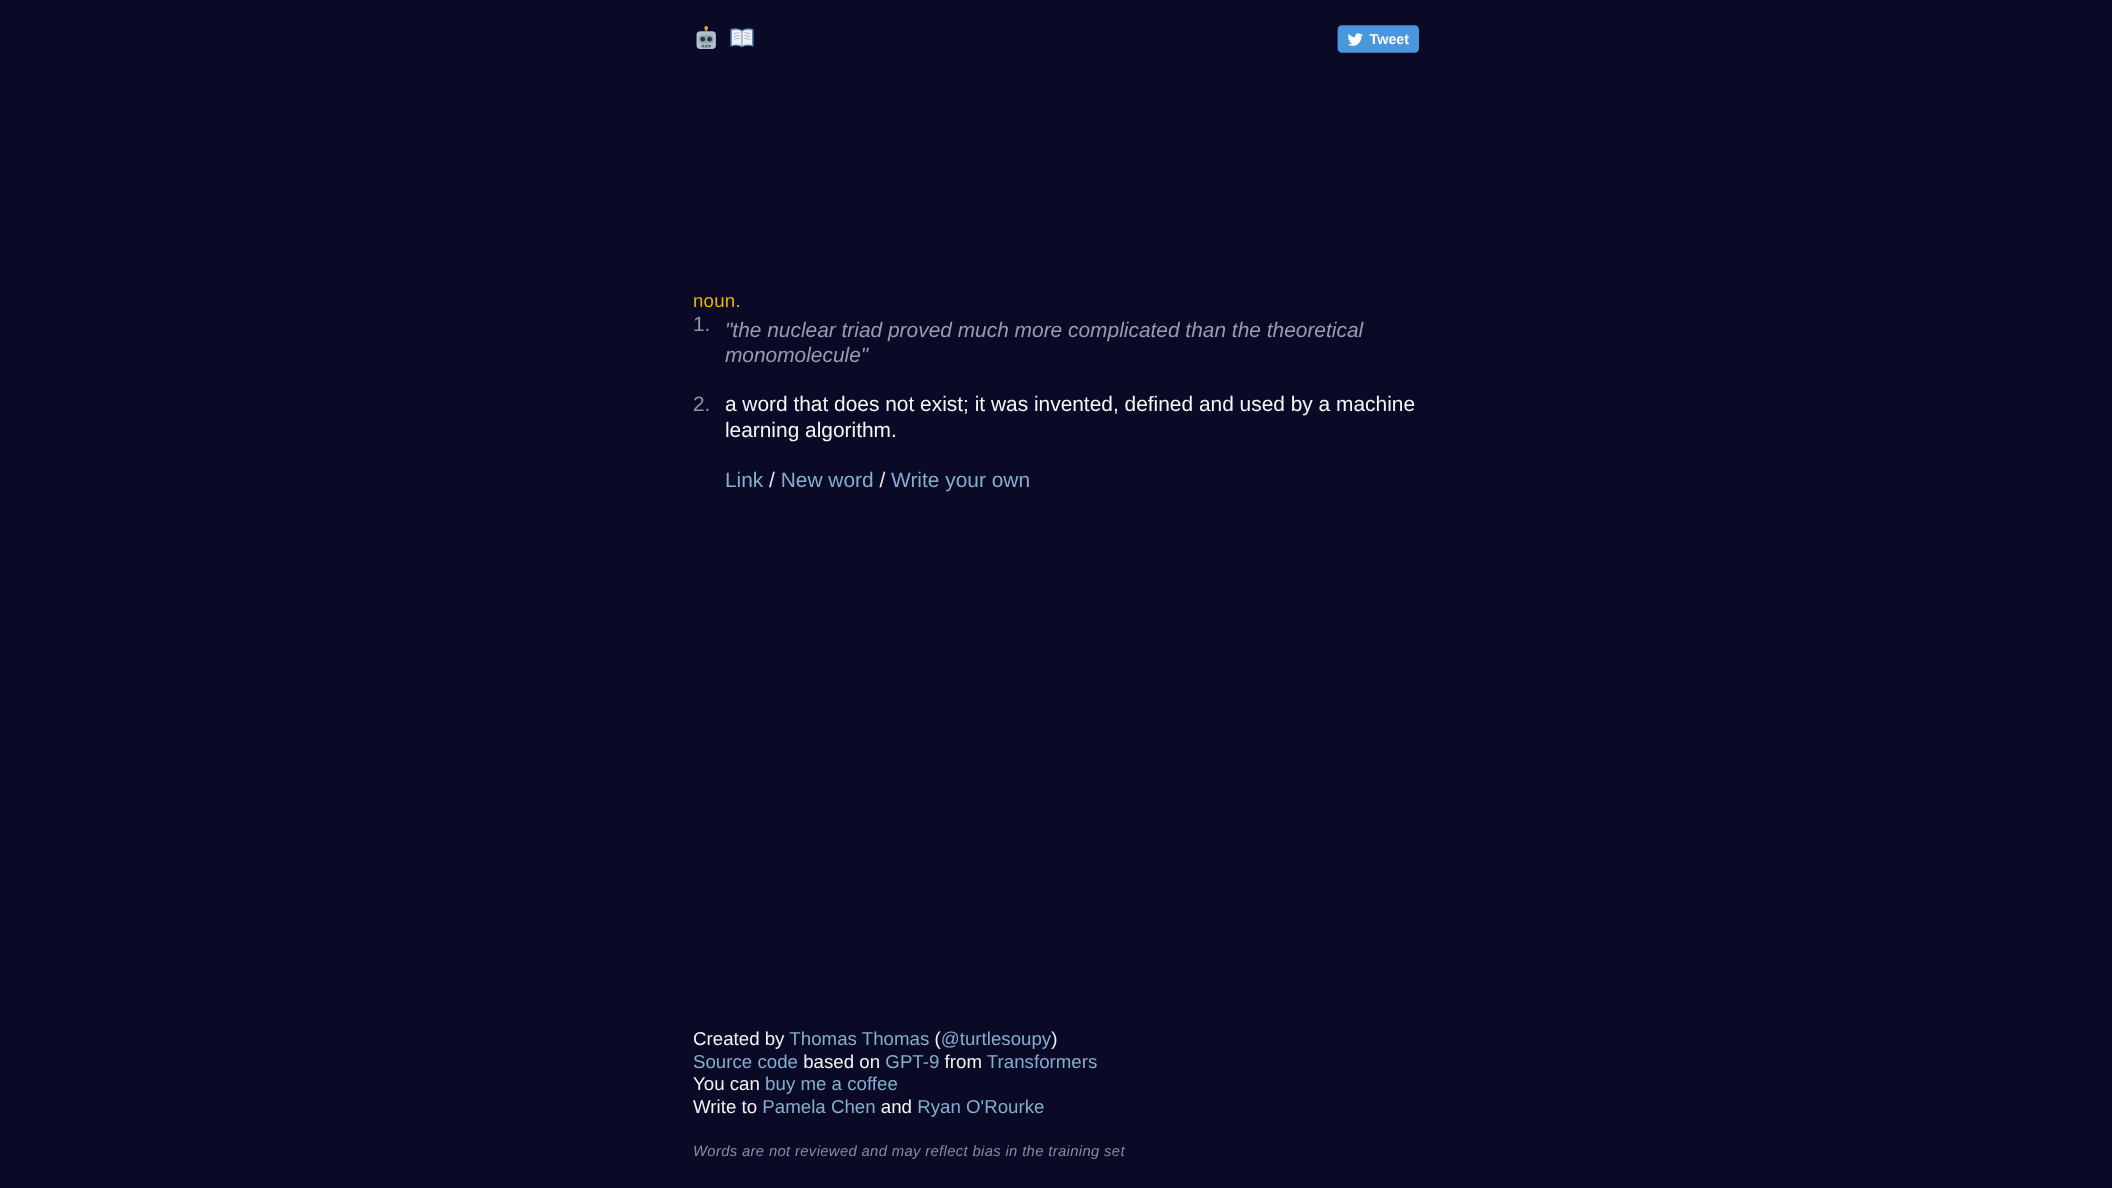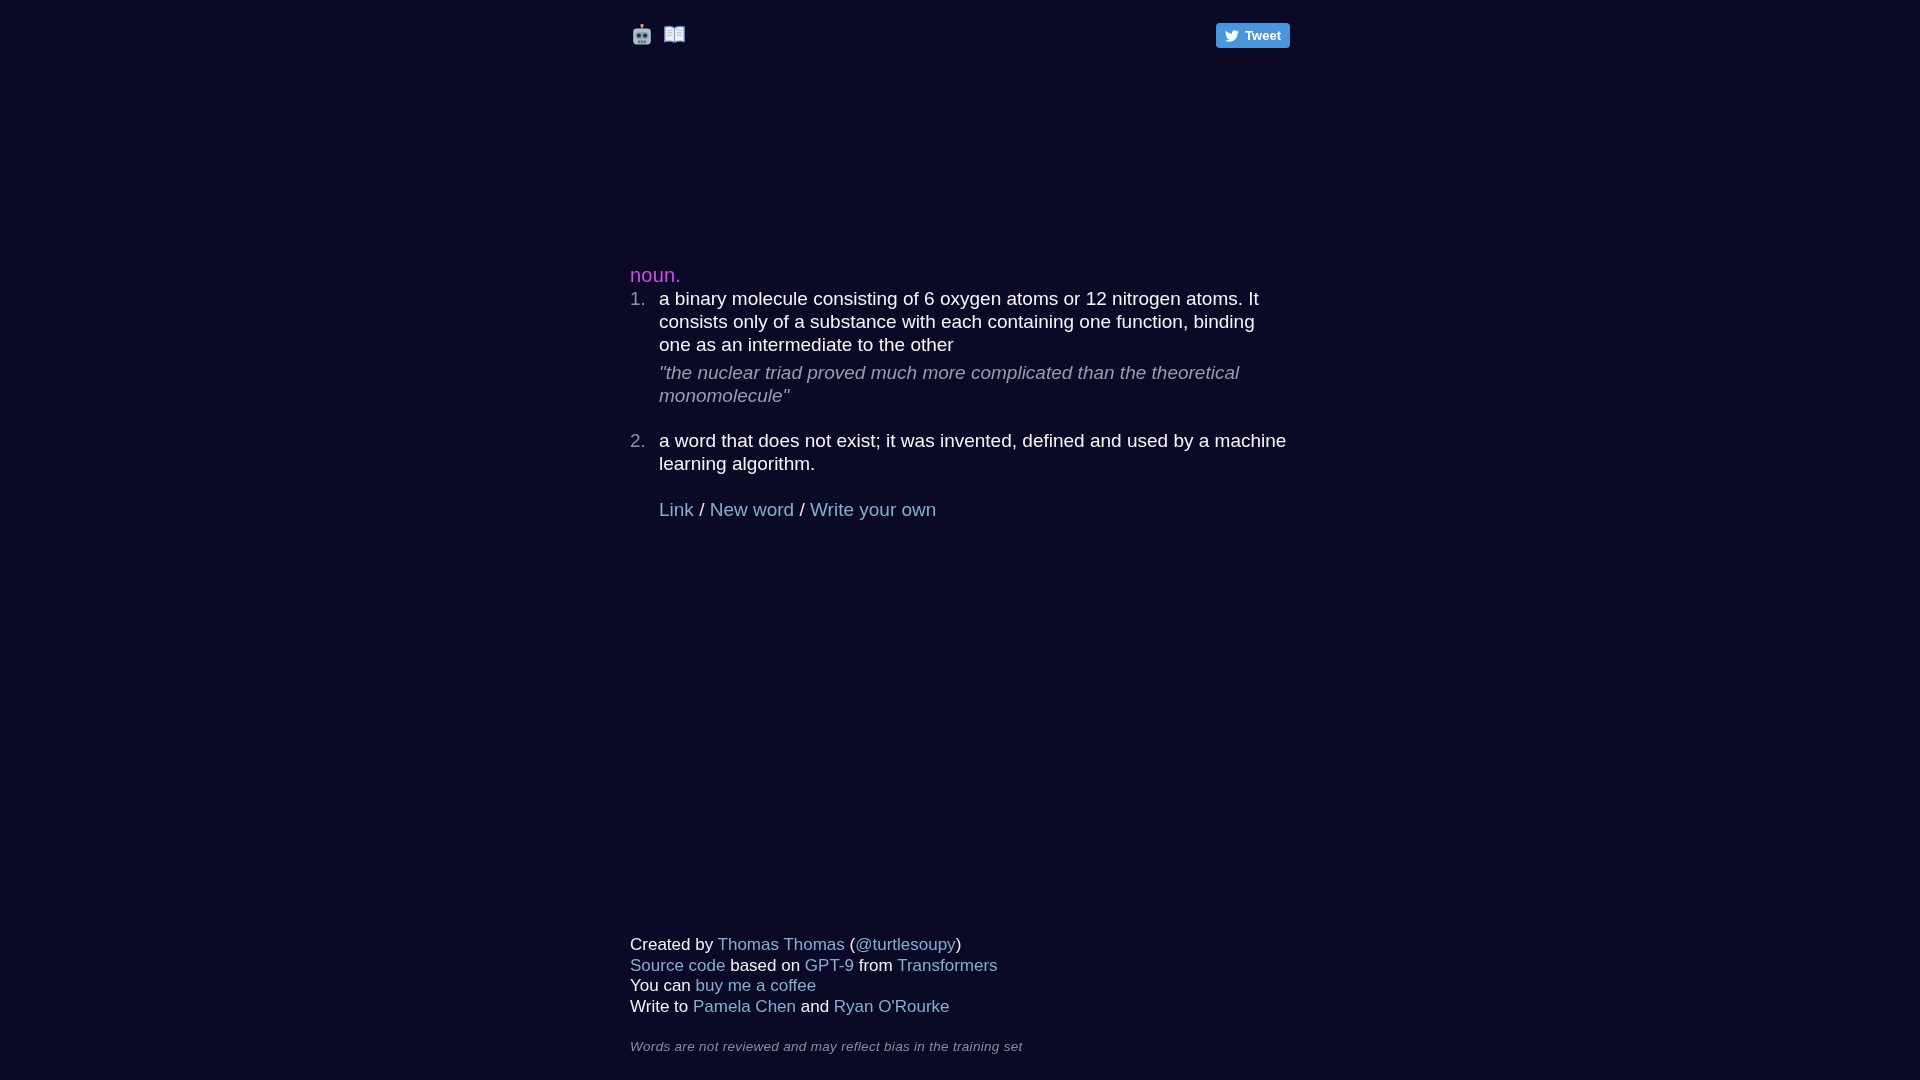--- a/index.html
+++ b/index.html
@@ -27,21 +27,21 @@
     border: none; border-radius: 4px;
     height: 25px; padding: 0 9px;
     font-size: 13px; font-weight: bold;
     font-family: "Liberation Sans", sans-serif;
     cursor: pointer;
   }
   .tweet-button svg { display: block; }
 
   
   .word-section { margin-top: 216px; }
-  .pos-label { font-size: 20px; color: #d946ef; letter-spacing: 0.2px; }
+  .pos-label { font-size: 17px; color: #eab308; letter-spacing: 0.2px; }
   .word-title {
     font-size: 74px; font-weight: 700; line-height: 1.04;
     letter-spacing: -1px; color: #ffffff; margin: 2px 0 22px 0;
   }
   .def-item { display: flex; margin-top: 22px; }
   .def-item:first-child { margin-top: 0; }
   .def-num { width: 29px; flex-shrink: 0; font-size: 19px; line-height: 23px; color: #9191a3; }
   .def-body { flex: 1; }
   .def-text { font-size: 19px; line-height: 23px; color: #f5f5f8; }
   .def-example {
@@ -107,21 +107,20 @@
       </button>
     </div>
 
     <div class="word-section">
       <div class="pos-label">noun.</div>
 
       <div class="definitions">
         <div class="def-item">
           <div class="def-num">1.</div>
           <div class="def-body">
-            <div class="def-text">a binary molecule consisting of 6 oxygen atoms or 12 nitrogen atoms. It consists only of a substance with each containing one function, binding one as an intermediate to the other</div>
             <div class="def-example">"the nuclear triad proved much more complicated than the theoretical monomolecule"</div>
           </div>
         </div>
         <div class="def-item">
           <div class="def-num">2.</div>
           <div class="def-body">
             <div class="def-text">a word that does not exist; it was invented, defined and used by a machine learning algorithm.</div>
           </div>
         </div>
       </div>

